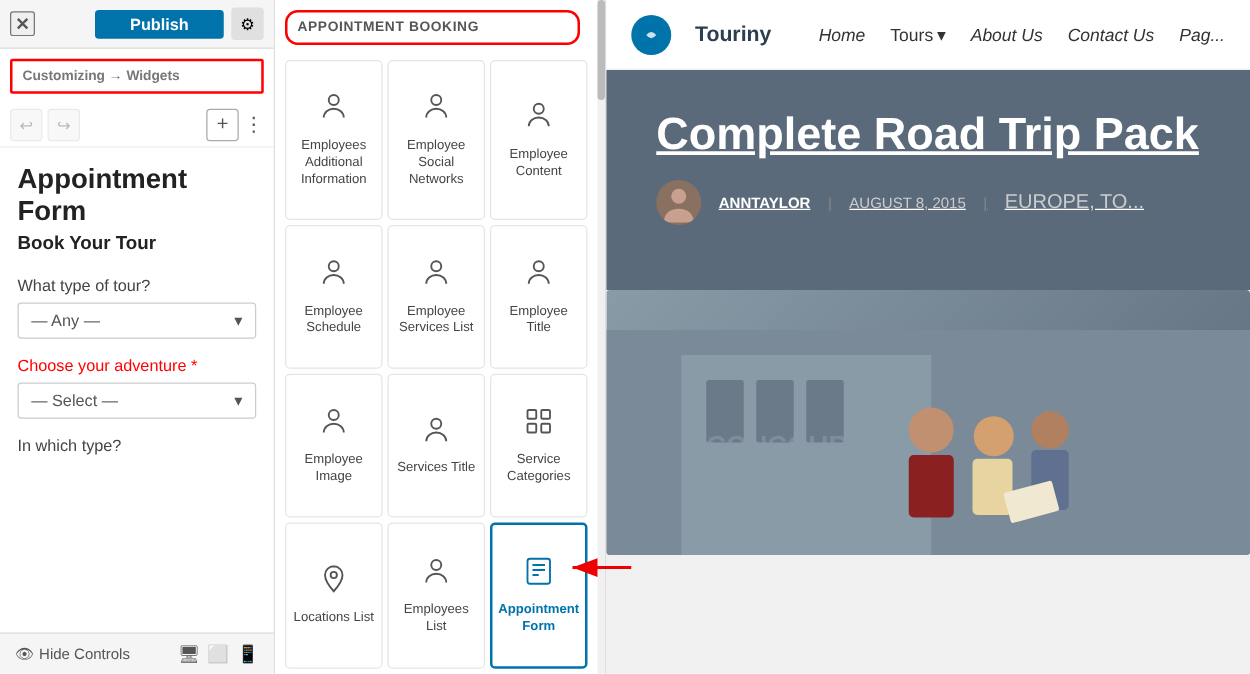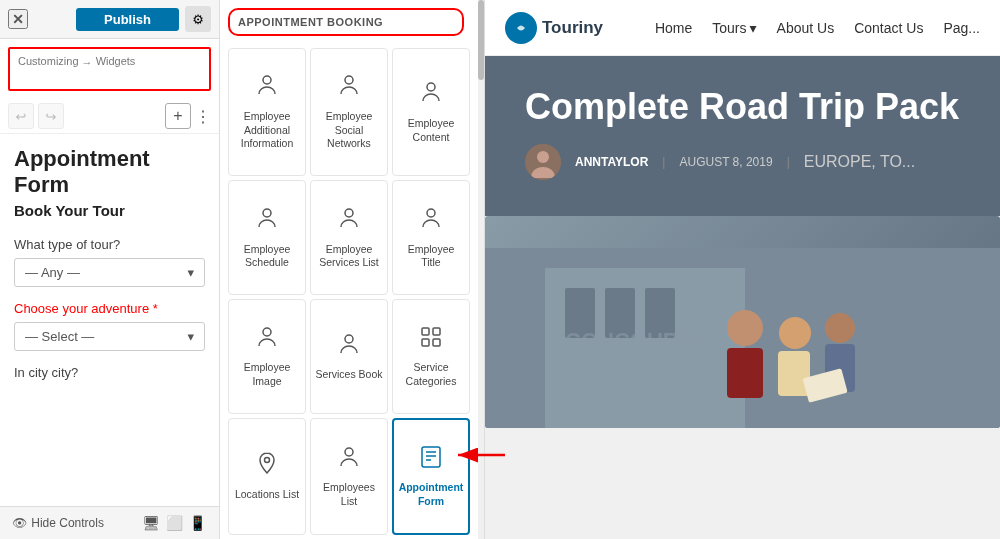--- a/index.html
+++ b/index.html
@@ -29,21 +29,21 @@
       width: 20px; height: 20px; display: flex; align-items: center; justify-content: center;
     }
     .publish-btn {
       background: #0073aa; color: #fff; border: none; padding: 4px 28px;
       font-size: 13px; border-radius: 3px; cursor: pointer; font-weight: 600;
     }
     .gear-icon {
       background: #e0e0e0; border: none; width: 26px; height: 26px; border-radius: 3px;
       cursor: pointer; font-size: 13px; display: flex; align-items: center; justify-content: center;
     }
-    .breadcrumb-text { font-size: 11px; color: #777; margin-bottom: 16px; }
+    .breadcrumb-text { font-size: 11px; color: #777; margin-bottom: 0; font-weight: bold; }
     .breadcrumb-title { font-size: 18px; color: #333; font-weight: 400; }
     .nav-bar {
       display: flex; align-items: center; justify-content: space-between;
       padding: 4px 8px; border-bottom: 1px solid #eee;
     }
     .nav-arrows { display: flex; gap: 4px; }
     .nav-btn {
       background: #f0f0f0; border: 1px solid #ccc; width: 26px; height: 26px;
       border-radius: 3px; cursor: pointer; font-size: 13px; display: flex;
       align-items: center; justify-content: center; color: #555;
@@ -127,33 +127,34 @@
       flex: 1;
       background: #f0f0f0;
       overflow: hidden;
       position: relative;
     }
     .site-nav {
       background: #fff; padding: 0 20px; display: flex; align-items: center;
       height: 56px; border-bottom: 1px solid #eee; gap: 24px;
     }
     .site-logo {
-      display: flex; align-items: center; gap: 5px; font-size: 18px;
+      display: flex; align-items: center; gap: 19px; font-size: 18px;
       font-weight: 700; color: #2c3e50;
     }
     .logo-icon {
       width: 32px; height: 32px; background: #0073aa; border-radius: 50%;
       display: flex; align-items: center; justify-content: center; color: #fff; font-size: 14px;
     }
     .site-nav-links { display: flex; gap: 20px; align-items: center; margin-left: auto; }
-    .nav-link { font-size: 14px; color: #333; cursor: pointer; }
+    .nav-link { font-size: 14px; color: #333; cursor: pointer; font-style: italic; }
     .nav-link-dropdown { display: flex; align-items: center; gap: 3px; font-size: 14px; color: #333; cursor: pointer; }
     .site-hero {
-      background: #5a6a7a; padding: 30px 40px 20px;
+      background: #5a6a7a; padding: 30px 40px 36px;
       color: #fff;
+      text-decoration: underline;
     }
     .hero-title { font-size: 36px; font-weight: 700; color: #fff; margin-bottom: 16px; }
     .hero-meta { display: flex; align-items: center; gap: 14px; font-size: 12px; color: #ccc; margin-bottom: 16px; }
     .avatar-circle {
       width: 36px; height: 36px; border-radius: 50%; background: #8a7060;
       overflow: hidden; display: flex; align-items: center; justify-content: center; color: #fff; font-size: 10px;
     }
     .meta-divider { color: #888; }
     .hero-image {
       width: 100%; height: 212px; background: #6b7c8a;
@@ -203,21 +204,21 @@
       <span>— Any —</span>
       <span>▾</span>
     </div>
     <div class="field-label-required">
       <span>Choose your adventure</span> <span style="color:red;">*</span>
     </div>
     <div class="select-field">
       <span>— Select —</span>
       <span>▾</span>
     </div>
-    <div class="field-label">In city city?</div>
+    <div class="field-label">In which type?</div>
   </div>
 
   <div class="bottom-bar">
     <button class="hide-controls-btn">
       <span>👁</span>
       <span>Hide Controls</span>
     </button>
     <div class="device-icons">
       <button class="device-btn">🖥</button>
       <button class="device-btn">⬜</button>
@@ -238,21 +239,21 @@
 
   <div class="widgets-grid" style="padding-right:14px;">
 
     <div class="widget-item">
       <div class="widget-icon">
         <svg width="24" height="24" viewBox="0 0 24 24" fill="none" stroke="#555" stroke-width="1.5">
             <circle cx="12" cy="7" r="4"></circle>
             <path d="M4 21c0-4 3.6-7 8-7s8 3 8 7"></path>
           </svg>
       </div>
-      <div class="widget-label">Employee Additional Information</div>
+      <div class="widget-label">Employees Additional Information</div>
     </div>
     <div class="widget-item">
       <div class="widget-icon">
         <svg width="24" height="24" viewBox="0 0 24 24" fill="none" stroke="#555" stroke-width="1.5">
             <circle cx="12" cy="7" r="4"></circle>
             <path d="M4 21c0-4 3.6-7 8-7s8 3 8 7"></path>
           </svg>
       </div>
       <div class="widget-label">Employee Social Networks</div>
     </div>
@@ -303,21 +304,21 @@
       </div>
       <div class="widget-label">Employee Image</div>
     </div>
     <div class="widget-item">
       <div class="widget-icon">
         <svg width="24" height="24" viewBox="0 0 24 24" fill="none" stroke="#555" stroke-width="1.5">
             <circle cx="12" cy="7" r="4"></circle>
             <path d="M4 21c0-4 3.6-7 8-7s8 3 8 7"></path>
           </svg>
       </div>
-      <div class="widget-label">Services Book</div>
+      <div class="widget-label">Services Title</div>
     </div>
 
     <div class="widget-item">
       <div class="widget-icon">
         <svg width="24" height="24" viewBox="0 0 24 24" fill="none" stroke="#555" stroke-width="1.5">
             <rect x="3" y="3" width="7" height="7" rx="1"></rect>
             <rect x="14" y="3" width="7" height="7" rx="1"></rect>
             <rect x="3" y="14" width="7" height="7" rx="1"></rect>
             <rect x="14" y="14" width="7" height="7" rx="1"></rect>
           </svg>
@@ -397,21 +398,21 @@
     <div class="hero-meta">
       <div class="avatar-circle">
         <svg width="36" height="36" viewBox="0 0 36 36">
             <rect width="36" height="36" fill="#8a7060" rx="18"></rect>
             <circle cx="18" cy="13" r="6" fill="#c9a090"></circle>
             <path d="M6 34c0-7 5-11 12-11s12 4 12 11" fill="#c9a090"></path>
           </svg>
       </div>
       <span style="font-weight:600;color:#fff;font-size:12px;">ANNTAYLOR</span>
       <span class="meta-divider">|</span>
-      <span style="font-size:12px;color:#ccc;">AUGUST 8, 2019</span>
+      <span style="font-size:12px;color:#ccc;">AUGUST 8, 2015</span>
       <span class="meta-divider">|</span>
       <span style="font-size:16px;color:#ccc;">EUROPE, TO...</span>
     </div>
   </div>
 
   <div class="hero-image">
     <div class="hero-img-people">
 
       <svg width="100%" height="180" viewBox="0 0 515 180" preserveAspectRatio="xMidYMid slice">
         <rect width="515" height="180" fill="#7a8a98"></rect>

